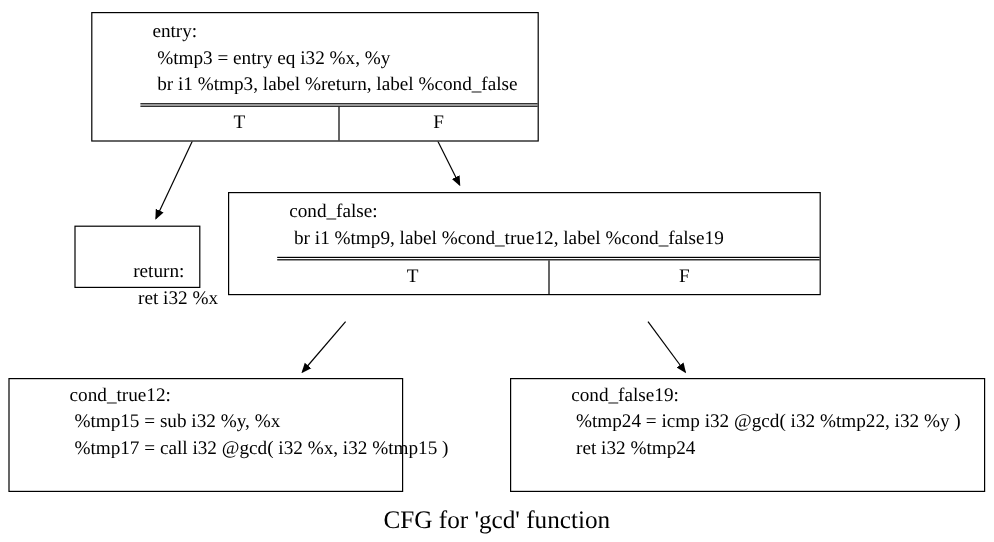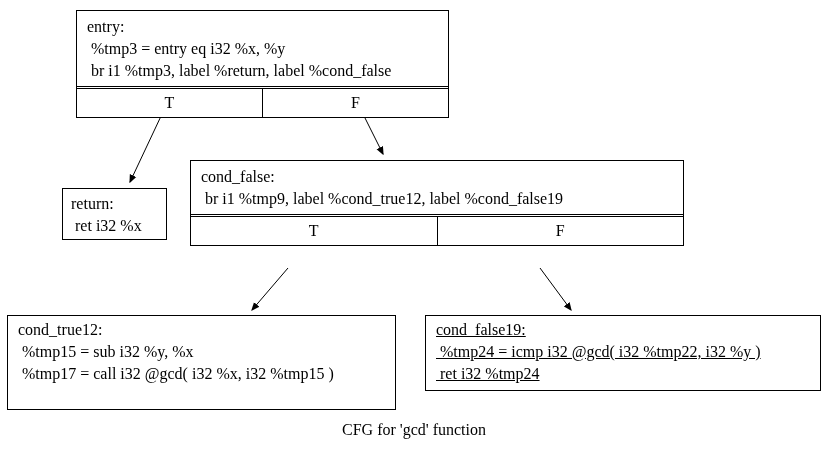--- a/index.html
+++ b/index.html
@@ -20,20 +20,21 @@
     position: absolute;
     left: 0; top: 0;
     width: 828px; height: 452px;
     pointer-events: none;
   }
   .node {
     position: absolute;
     background: #ffffff;
     border: 1px solid #000000;
     box-sizing: border-box;
+    padding-left: 40px;
   }
   .node-text {
     padding: 5px 8px 4px 10px;
   }
   .code-line {
     font-size: 16px;
     line-height: 22px;
     white-space: pre;
   }
   .branch-node .node-text {
@@ -54,21 +55,21 @@
   }
   .tf-cell.tf-false {
     border-left: 1px solid #000000;
   }
   .caption {
     position: absolute;
     left: 0;
     right: 0;
     top: 421px;
     text-align: center;
-    font-size: 16px;
+    font-size: 21px;
   }
 </style>
 </head>
 <body>
 
 <div class="canvas">
 
   <svg class="edges" viewBox="0 0 828 452">
     <defs>
       <marker id="arrow" viewBox="0 0 10 10" refX="8.5" refY="5" markerWidth="8.5" markerHeight="8.5" orient="auto-start-reverse">
@@ -87,46 +88,46 @@
       <div class="code-line"> %tmp3 = entry eq i32 %x, %y</div>
       <div class="code-line"> br i1 %tmp3, label %return, label %cond_false</div>
     </div>
     <div class="tf-row">
       <div class="tf-cell tf-true">T</div>
       <div class="tf-cell tf-false">F</div>
     </div>
   </div>
 
   <div class="node" style="left:62px; top:188px; width:105px; height:52px;">
-    <div class="node-text" style="padding:4px 6px 4px 8px;">
+    <div class="node-text" style="padding:4px 6px 4px 8px;margin-top:23px;">
       <div class="code-line">return:</div>
       <div class="code-line"> ret i32 %x</div>
     </div>
   </div>
 
   <div class="node branch-node" style="left:190px; top:160px; width:494px;">
     <div class="node-text">
       <div class="code-line">cond_false:</div>
       <div class="code-line"> br i1 %tmp9, label %cond_true12, label %cond_false19</div>
     </div>
     <div class="tf-row">
       <div class="tf-cell tf-true">T</div>
       <div class="tf-cell tf-false">F</div>
     </div>
   </div>
 
-  <div class="node" style="left:7px; top:315px; width:389px; height:95px;">
+  <div class="node" style="left:7px; top:315px; width:329px; height:95px;">
     <div class="node-text" style="padding-top:3px;">
       <div class="code-line">cond_true12:</div>
       <div class="code-line"> %tmp15 = sub i32 %y, %x</div>
       <div class="code-line"> %tmp17 = call i32 @gcd( i32 %x, i32 %tmp15 )</div>
     </div>
   </div>
 
-  <div class="node" style="left:425px; top:315px; width:396px; height:76px;text-decoration:underline;">
+  <div class="node" style="left:425px; top:315px; width:396px; height:95px;">
     <div class="node-text" style="padding-top:3px;">
       <div class="code-line">cond_false19:</div>
       <div class="code-line"> %tmp24 = icmp i32 @gcd( i32 %tmp22, i32 %y )</div>
       <div class="code-line"> ret i32 %tmp24</div>
     </div>
   </div>
 
   <div class="caption">CFG for 'gcd' function</div>
 
 </div>

